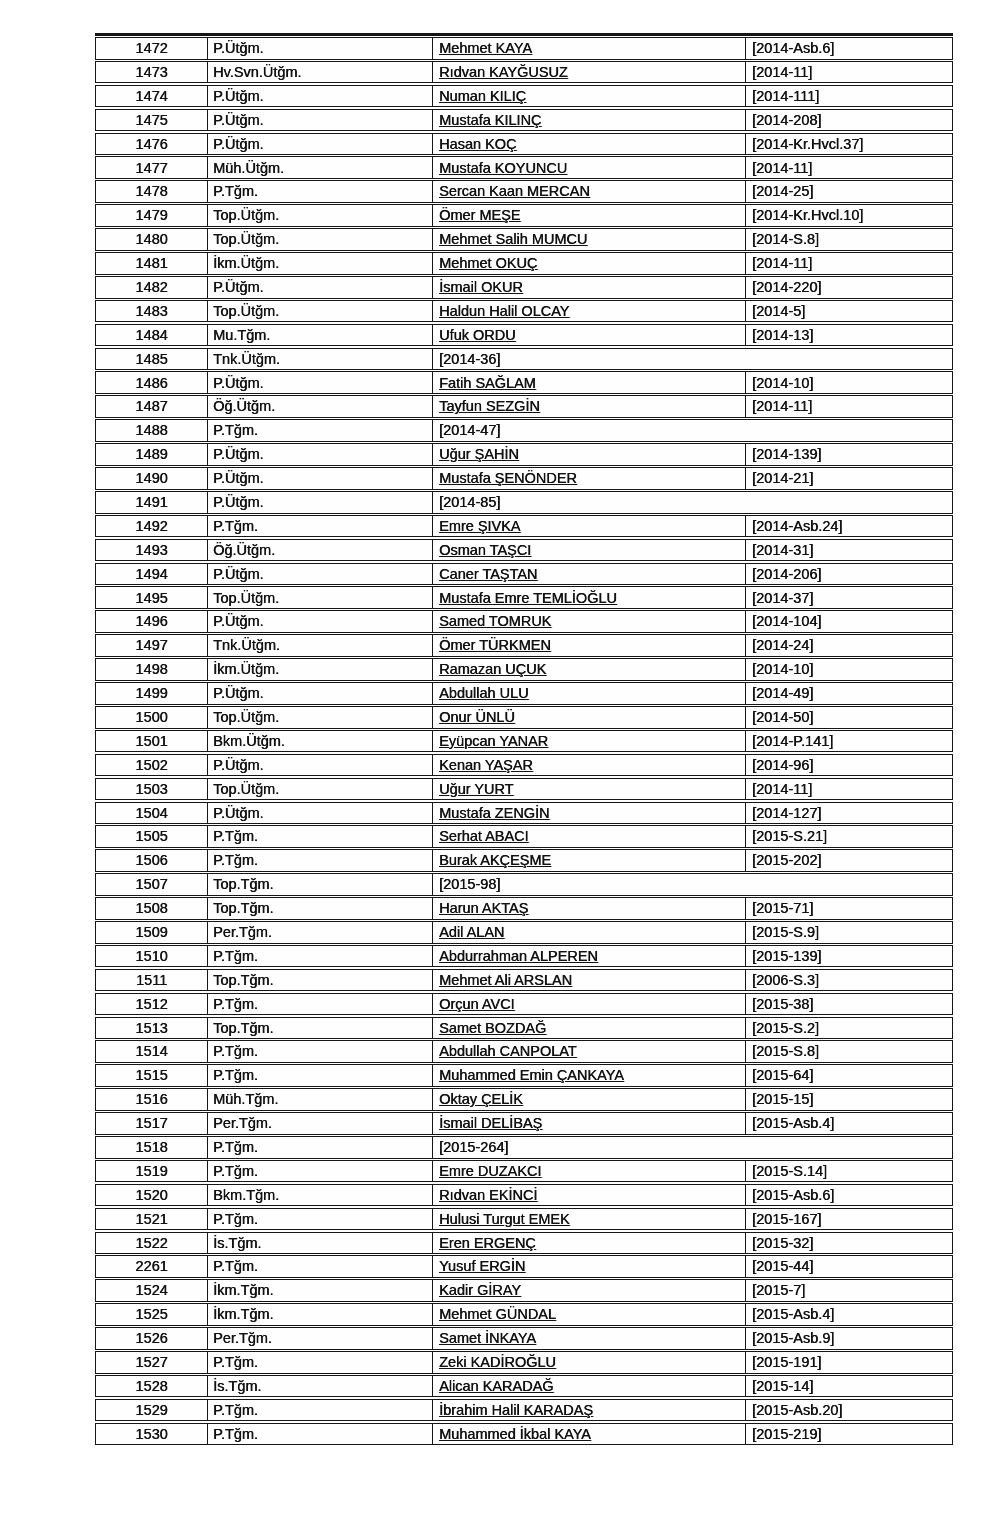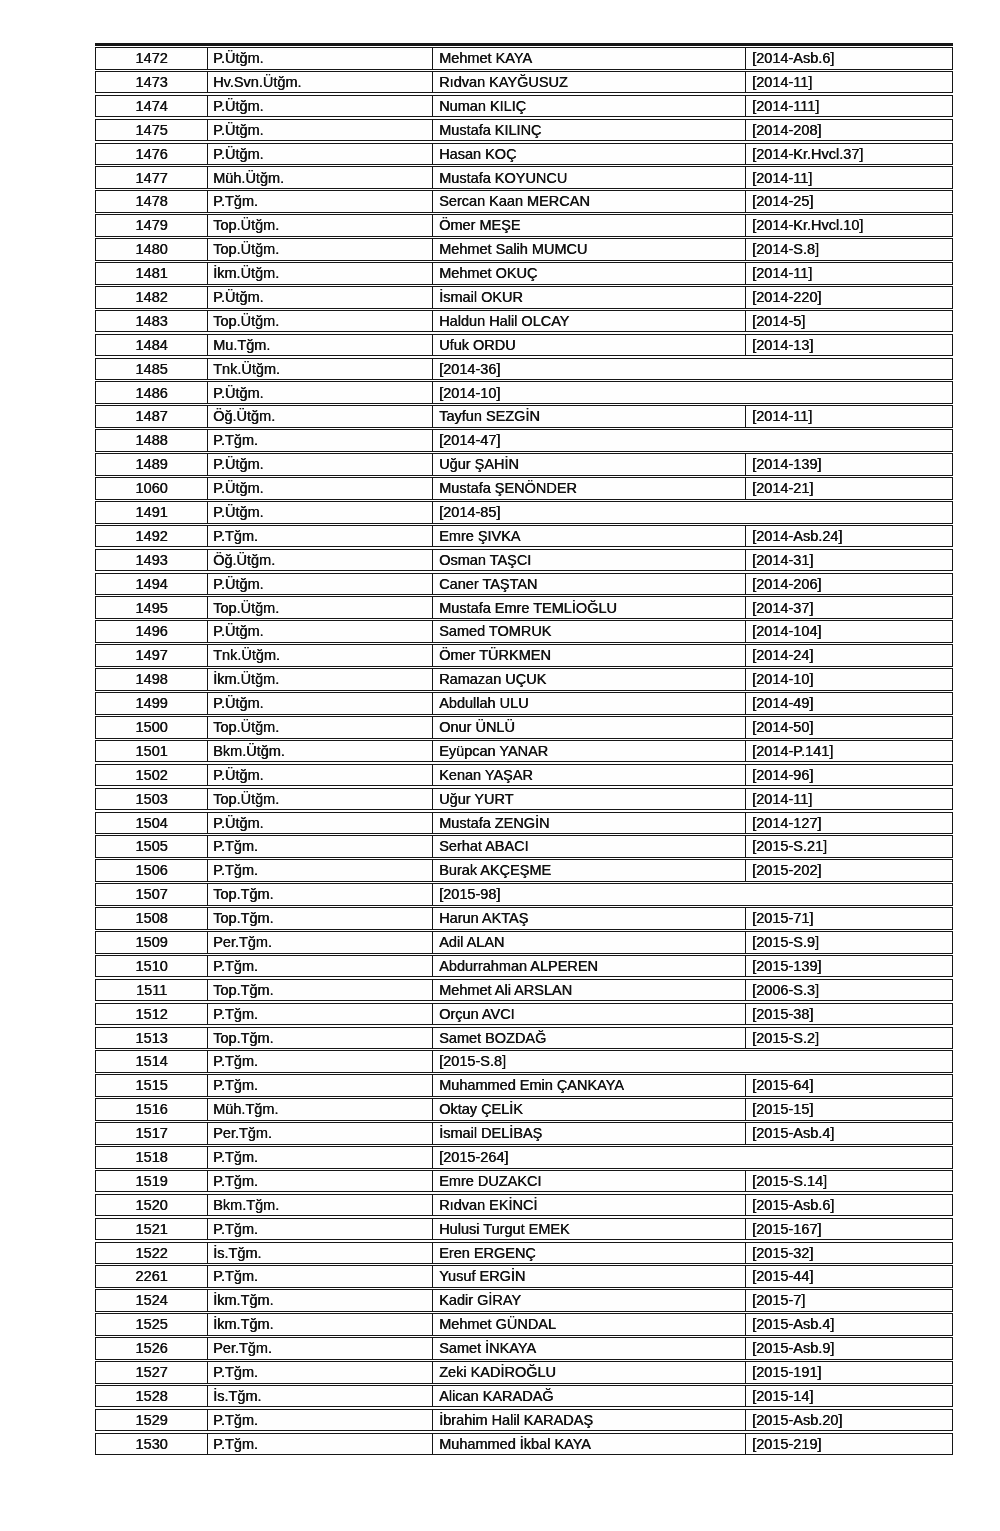--- a/index.html
+++ b/index.html
@@ -12,21 +12,21 @@
     width: 1000px;
     height: 1531px;
     background: #ffffff;
     overflow: hidden;
     font-family: "Liberation Sans", "DejaVu Sans", sans-serif;
     color: #121212;
   }
   .table-wrap {
     position: absolute;
     left: 75px;
-    top: 43px;
+    top: 33px;
     width: 858px;
     padding-left: 20px;
   }
   
   .top-line {
     height: 3px;
     background: #161616;
     margin-bottom: 1px;
   }
   .row {
@@ -56,20 +56,21 @@
   }
   .c-rank {
     width: 225px;
     border-left: 1.7px solid #161616;
     padding-left: 5px;
   }
   .c-name {
     width: 313px;
     border-left: 1.7px solid #161616;
     padding-left: 6px;
+    text-decoration: underline;
   }
   .c-code {
     flex: 1;
     border-left: 1.7px solid #161616;
     padding-left: 6px;
   }
 </style>
 </head>
 <body>
 
@@ -170,20 +171,21 @@
 
   <div class="row">
     <div class="cell c-no">1485</div>
     <div class="cell c-rank">Tnk.Ütğm.</div>
     <div class="cell c-code">[2014-36]</div>
   </div>
 
   <div class="row">
     <div class="cell c-no">1486</div>
     <div class="cell c-rank">P.Ütğm.</div>
+    <div class="cell c-name">Fatih SAĞLAM</div>
     <div class="cell c-code">[2014-10]</div>
   </div>
 
   <div class="row">
     <div class="cell c-no">1487</div>
     <div class="cell c-rank">Öğ.Ütğm.</div>
     <div class="cell c-name">Tayfun SEZGİN</div>
     <div class="cell c-code">[2014-11]</div>
   </div>
 
@@ -194,21 +196,21 @@
   </div>
 
   <div class="row">
     <div class="cell c-no">1489</div>
     <div class="cell c-rank">P.Ütğm.</div>
     <div class="cell c-name">Uğur ŞAHİN</div>
     <div class="cell c-code">[2014-139]</div>
   </div>
 
   <div class="row">
-    <div class="cell c-no">1060</div>
+    <div class="cell c-no">1490</div>
     <div class="cell c-rank">P.Ütğm.</div>
     <div class="cell c-name">Mustafa ŞENÖNDER</div>
     <div class="cell c-code">[2014-21]</div>
   </div>
 
   <div class="row">
     <div class="cell c-no">1491</div>
     <div class="cell c-rank">P.Ütğm.</div>
     <div class="cell c-code">[2014-85]</div>
   </div>
@@ -362,20 +364,21 @@
   <div class="row">
     <div class="cell c-no">1513</div>
     <div class="cell c-rank">Top.Tğm.</div>
     <div class="cell c-name">Samet BOZDAĞ</div>
     <div class="cell c-code">[2015-S.2]</div>
   </div>
 
   <div class="row">
     <div class="cell c-no">1514</div>
     <div class="cell c-rank">P.Tğm.</div>
+    <div class="cell c-name">Abdullah CANPOLAT</div>
     <div class="cell c-code">[2015-S.8]</div>
   </div>
 
   <div class="row">
     <div class="cell c-no">1515</div>
     <div class="cell c-rank">P.Tğm.</div>
     <div class="cell c-name">Muhammed Emin ÇANKAYA</div>
     <div class="cell c-code">[2015-64]</div>
   </div>
 

